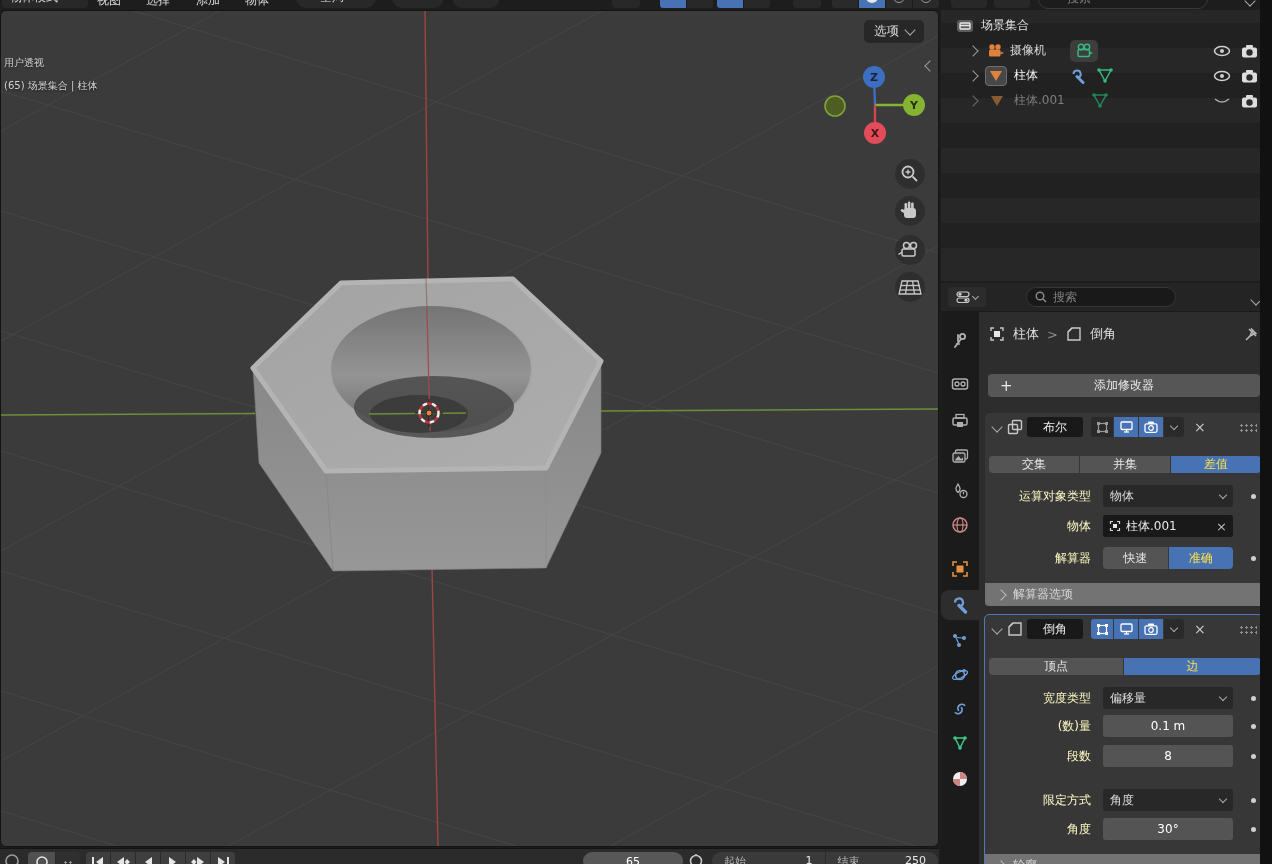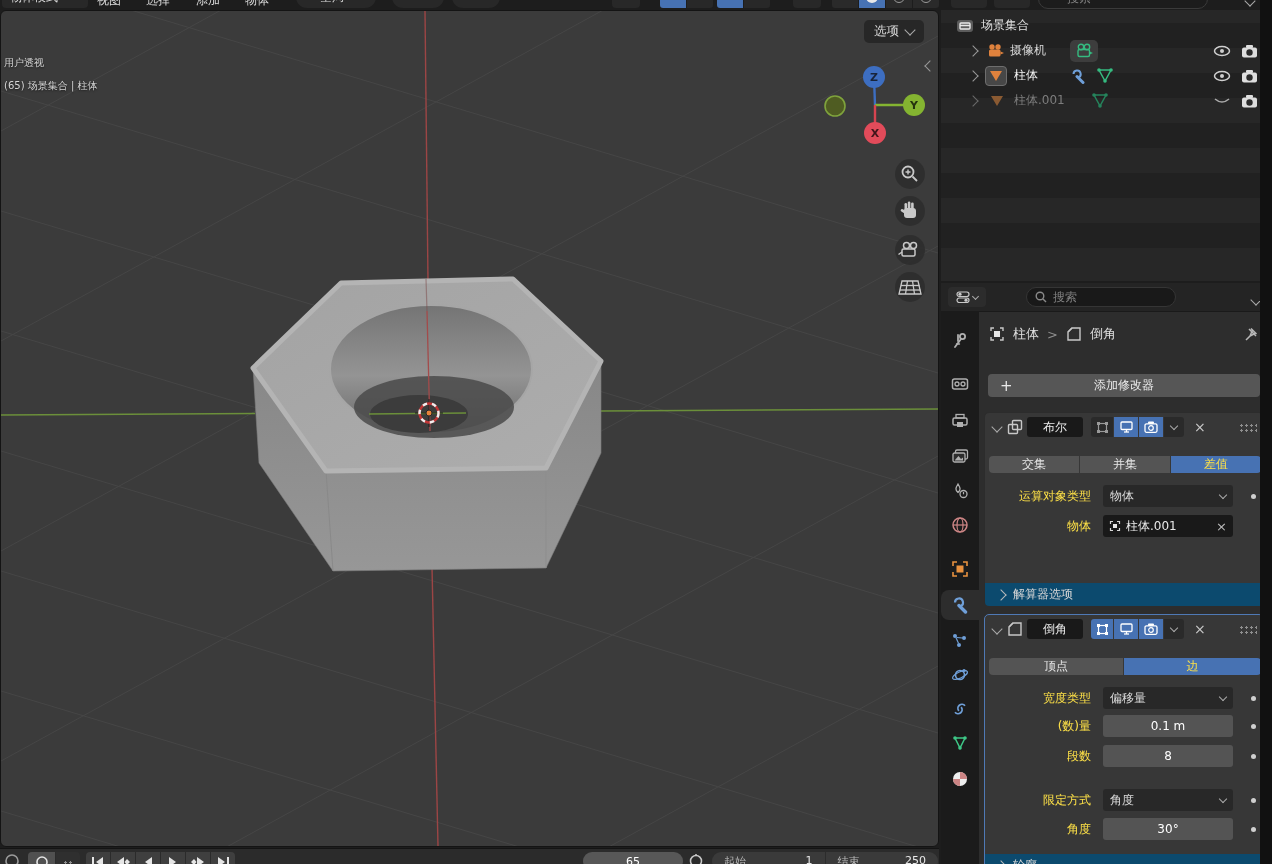--- a/index.html
+++ b/index.html
@@ -39,32 +39,32 @@
   .props-content{position:absolute;left:38px;top:28px;width:293px;bottom:0;}
   .search-box{display:flex;align-items:center;gap:6px;background:#191919;border:1px solid #353535;border-radius:10px;height:20px;padding:0 8px;box-sizing:border-box;color:#7f7f7f;}
   .panel{position:absolute;left:5px;width:280px;background:#373737;border-radius:5px;border:1px solid #2c2c2c;box-sizing:border-box;}
   .panel.active-mod{border:1px solid #4f79b5;}
   .phead{position:absolute;left:0;top:0;right:0;height:28px;display:flex;align-items:center;padding:0 6px;box-sizing:border-box;gap:4px;}
   .name-field{background:#191919;border-radius:3px;height:20px;width:56px;display:flex;align-items:center;justify-content:center;color:#ececec;}
   .tgl{height:20px;display:flex;align-items:center;justify-content:center;}
   .tgl.off{background:#2a2a2a;}
   .tgl.on{background:#4772b3;}
   .prow{position:absolute;left:4px;width:272px;height:22px;display:flex;align-items:center;}
-  .plabel{width:102px;text-align:right;padding-right:6px;color:#fde047;flex:none;}
+  .plabel{width:102px;text-align:right;padding-right:6px;color:#fef9c3;flex:none;}
   .pwidget{width:130px;height:22px;flex:none;box-sizing:border-box;}
   .dropdown{background:#282828;border-radius:3px;display:flex;align-items:center;padding:0 7px;color:#dcdcdc;justify-content:space-between;}
   .numfield{background:#545454;border-radius:3px;display:flex;align-items:center;justify-content:center;color:#fff;text-align:center;}
   .objfield{background:#191919;border-radius:3px;display:flex;align-items:center;padding:0 6px;color:#e8e8e8;gap:5px;}
   .seg{display:flex;gap:1px;height:22px;}
   .seg>div{display:flex;align-items:center;justify-content:center;color:#e6e6e6;}
   .seg .on{background:#4772b3;color:#fde047;}
   .seg .off{background:#545454;}
   .kdot{width:20px;display:flex;align-items:center;justify-content:center;flex:none;}
   .kdot i{width:5px;height:5px;border-radius:50%;background:#d0d0d0;}
-  .subpanel{position:absolute;left:0;right:0;height:23px;background:#0c4a6e;display:flex;align-items:center;gap:8px;padding-left:12px;color:#d6d6d6;border-radius:0 0 4px 4px;}
+  .subpanel{position:absolute;left:0;right:0;height:23px;background:#737373;display:flex;align-items:center;gap:8px;padding-left:12px;color:#d6d6d6;border-radius:0 0 4px 4px;}
   .crumb{display:flex;align-items:center;gap:8px;color:#e0e0e0;font-size:13px;}
 </style>
 </head>
 <body>
 
 <div id="root">
 
   <div class="abs topbar clip">
     <div class="tb-item pill clip" style="left:2px;top:-14px;width:86px;height:22px;">
       <span style="position:absolute;left:8px;top:3px;color:#ddd;">物体模式</span>
@@ -628,20 +628,34 @@
                   <path d="M8,1.5 H10.5 V4"></path>
                   <path d="M10.5,8 V10.5 H8"></path>
                   <path d="M4,10.5 H1.5 V8"></path>
                 </g>
                 <rect x="4" y="4" width="4" height="4" fill="#e8e8e8"></rect>
               </svg>
             <span style="flex:1;">柱体.001</span>
             <span style="color:#bbb;font-size:13px;">×</span>
           </div>
         </div>
+        <div class="prow" style="top:134px;">
+          <div class="plabel">解算器</div>
+          <div class="pwidget seg" style="margin-left:6px;">
+            <div class="off" style="flex:1;border-radius:4px 0 0 4px;">
+                <span>快速</span>
+              </div>
+            <div class="on" style="flex:1;border-radius:0 4px 4px 0;">
+                <span>准确</span>
+              </div>
+          </div>
+          <div class="kdot" style="margin-left:10px;">
+              <i></i>
+            </div>
+        </div>
         <div class="subpanel" style="top:170px;">
           <i class="chev right" style="border-color:#bbb;"></i>
           <span>解算器选项</span>
         </div>
       </div>
 
       <div class="panel active-mod" style="top:303px;height:262px;">
         <div class="phead">
           <i class="chev" style="margin:0 2px;"></i>
           <svg width="16" height="16">

